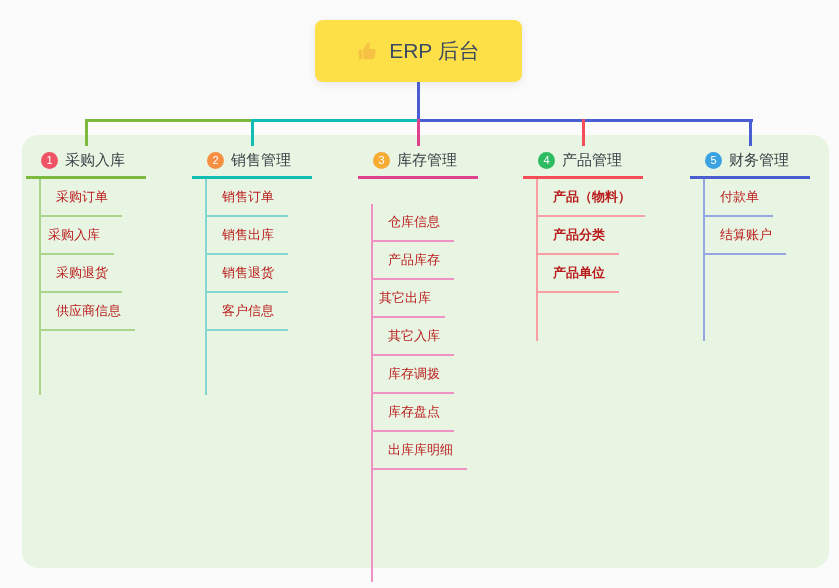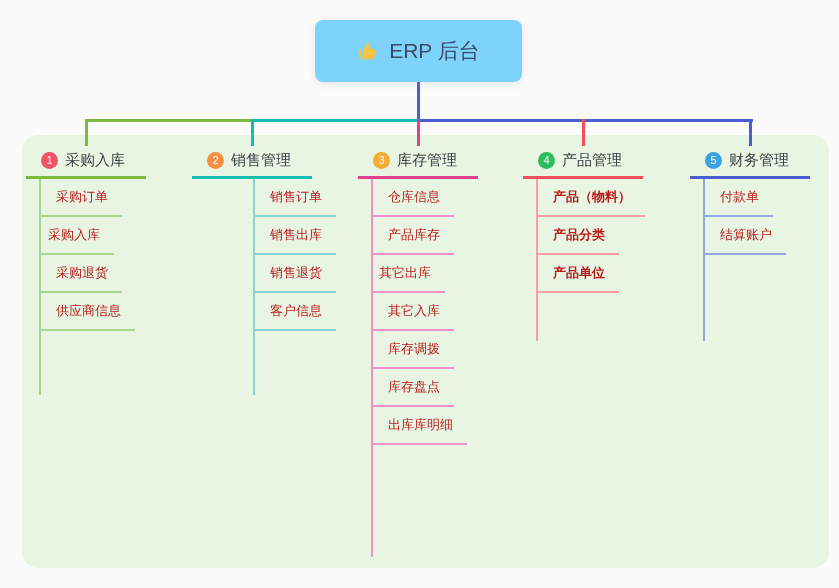--- a/index.html
+++ b/index.html
@@ -10,21 +10,21 @@
     overflow:hidden;
     font-family:"Liberation Sans","DejaVu Sans",sans-serif;
   }
   #panel{
     position:absolute;left:22px;top:135px;width:807px;height:433px;
     background:#e9f5e3;border-radius:16px;
   }
   
   #root-node{
     position:absolute;left:315px;top:20px;width:207px;height:62px;
-    background:#7dd3fc;border-radius:8px;
+    background:#fde047;border-radius:8px;
     box-shadow:0 2px 10px rgba(0,0,0,.09);
     display:flex;align-items:center;justify-content:center;gap:10px;
     font-size:21px;font-weight:500;color:#3c4a63;
     cursor:pointer;
   }
   #root-stem{
     position:absolute;left:417px;top:82px;width:3px;height:38px;
   }
   .h-seg{position:absolute;top:119px;height:3px;}
   .v-drop{position:absolute;top:119px;width:3px;height:27px;}
@@ -88,33 +88,33 @@
         <div class="sub-item" style="border-bottom-color: rgb(168, 213, 139);">采购订单</div>
         <div class="sub-item" style="border-bottom-color: rgb(168, 213, 139); padding-left: 9px;">采购入库</div>
         <div class="sub-item" style="border-bottom-color: rgb(168, 213, 139);">采购退货</div>
         <div class="sub-item" style="border-bottom-color: rgb(168, 213, 139);">供应商信息</div>
       </div>
       <div class="v-drop" style="left: 251px; background: rgb(16, 189, 178);"></div>
       <div class="branch-title" style="left: 192px; border-bottom-color: rgb(16, 189, 178);">
         <span class="badge" style="background: rgb(246, 143, 66);">2</span>
         <span class="t-label">销售管理</span>
       </div>
-      <div class="sub-col" style="left: 205px; margin-left: 48px;">
+      <div class="sub-col" style="left: 205px;">
         <div class="sub-line" style="height: 216px; background: rgb(132, 215, 208);"></div>
         <div class="sub-item" style="border-bottom-color: rgb(132, 215, 208);">销售订单</div>
         <div class="sub-item" style="border-bottom-color: rgb(132, 215, 208);">销售出库</div>
         <div class="sub-item" style="border-bottom-color: rgb(132, 215, 208);">销售退货</div>
         <div class="sub-item" style="border-bottom-color: rgb(132, 215, 208);">客户信息</div>
       </div>
       <div class="v-drop" style="left: 417px; background: rgb(224, 65, 143);"></div>
       <div class="branch-title" style="left: 358px; border-bottom-color: rgb(224, 65, 143);">
         <span class="badge" style="background: rgb(246, 171, 51);">3</span>
         <span class="t-label">库存管理</span>
       </div>
-      <div class="sub-col" style="left: 371px;">
+      <div class="sub-col" style="left: 371px; margin-top: 25px;">
         <div class="sub-line" style="height: 378px; background: rgb(239, 145, 196);"></div>
         <div class="sub-item" style="border-bottom-color: rgb(239, 145, 196);">仓库信息</div>
         <div class="sub-item" style="border-bottom-color: rgb(239, 145, 196);">产品库存</div>
         <div class="sub-item" style="border-bottom-color: rgb(239, 145, 196); padding-left: 8px;">其它出库</div>
         <div class="sub-item" style="border-bottom-color: rgb(239, 145, 196);">其它入库</div>
         <div class="sub-item" style="border-bottom-color: rgb(239, 145, 196);">库存调拨</div>
         <div class="sub-item" style="border-bottom-color: rgb(239, 145, 196);">库存盘点</div>
         <div class="sub-item" style="border-bottom-color: rgb(239, 145, 196);">出库库明细</div>
       </div>
       <div class="v-drop" style="left: 582px; background: rgb(245, 78, 89);"></div>

